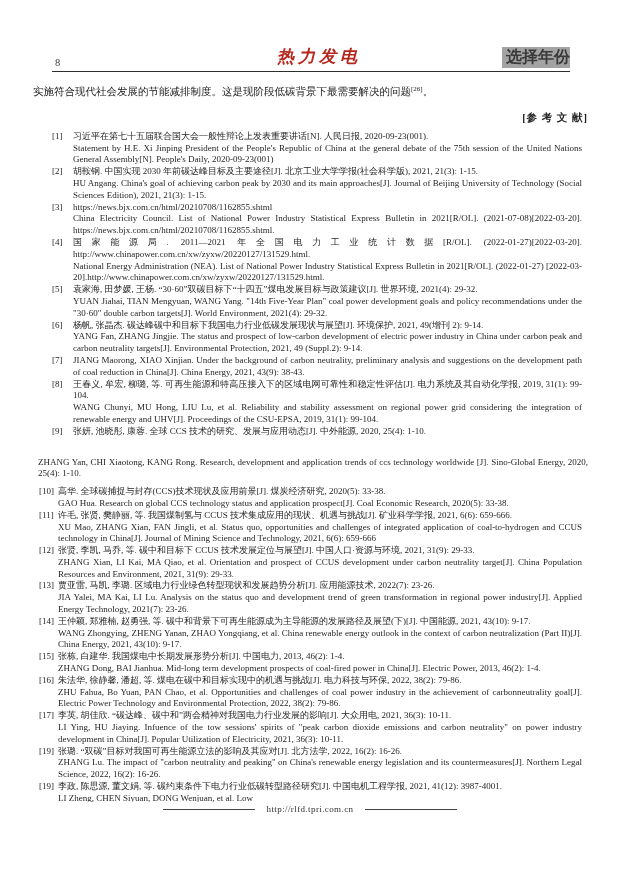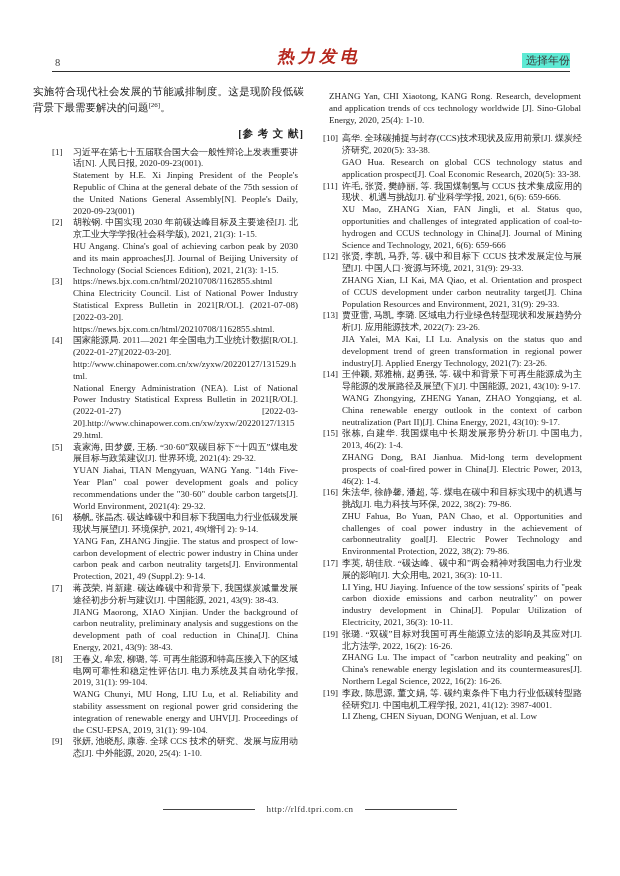--- a/index.html
+++ b/index.html
@@ -21,31 +21,32 @@
     display:flex;align-items:flex-end;justify-content:space-between;
   }
   .pnum{font-size:10.5px;color:#3a3a3a;padding-left:3px;}
   .jtitle{
     position:absolute;left:16px;right:0;text-align:center;bottom:0;
     font-size:17px;font-weight:bold;font-style:italic;
     letter-spacing:4px;
     color:#b5271d;
     font-family:"Liberation Serif","DejaVu Serif",serif;
   }
-  .hright{font-size:11px;color:#3a3a3a;position:relative;z-index:2;background:#5eead4;padding-left:4px;}
+  .hright{font-size:16px;color:#3a3a3a;position:relative;z-index:2;background:#a3a3a3;padding-left:4px;font-weight:bold;}
   .rule{
     position:absolute;top:71px;left:52px;right:50px;
     border-top:1.3px solid #2e2e2e;
   }
   
   .cols{
     position:absolute;top:84px;left:33px;right:32px;
     height:718px;
     display:flex;gap:13px;
     overflow:hidden;
+    flex-direction:column;
   }
   .col{flex:1 1 0;min-width:0;}
   .intro{
     margin:0;
     font-size:10.5px;line-height:15.8px;
     text-align:justify;text-justify:inter-character;
     color:#222;
   }
   .intro sup{font-size:7px;line-height:0;}
   .refhead{
@@ -63,21 +64,21 @@
   .left .reflist{padding-left:13px;}
   .reflist li{position:relative;padding-left:21px;margin:0;}
   .right .reflist li{padding-left:19px;}
   .refnum{position:absolute;left:0;top:0;}
   .reflist p{margin:0;word-break:break-word;overflow-wrap:anywhere;}
   .carry{
     padding-left:5px;
     font-size:9px;line-height:11.8px;
     text-align:justify;color:#262626;
   }
-  .carry p{margin:7px;}
+  .carry p{margin:0;}
   
   .ftr{
     position:absolute;top:804px;left:0;right:0;
     display:flex;align-items:center;justify-content:center;gap:12px;
   }
   .fline{width:92px;border-top:1.2px solid #444;height:0;}
   .furl{font-size:9px;letter-spacing:0.4px;color:#333;font-family:"Liberation Serif","DejaVu Serif",serif;}
 </style>
 </head>
 <body>
@@ -122,21 +123,20 @@
             <p>袁家海, 田梦媛, 王杨. “30·60”双碳目标下“十四五”煤电发展目标与政策建议[J]. 世界环境, 2021(4): 29-32.</p>
             <p>YUAN Jiahai, TIAN Mengyuan, WANG Yang. "14th Five-Year Plan" coal power development goals and policy recommendations under the "30·60" double carbon targets[J]. World Environment, 2021(4): 29-32.</p>
           </li>
           <li>
             <span class="refnum">[6]</span>
             <p>杨帆, 张晶杰. 碳达峰碳中和目标下我国电力行业低碳发展现状与展望[J]. 环境保护, 2021, 49(增刊 2): 9-14.</p>
             <p>YANG Fan, ZHANG Jingjie. The status and prospect of low-carbon development of electric power industry in China under carbon peak and carbon neutrality targets[J]. Environmental Protection, 2021, 49 (Suppl.2): 9-14.</p>
           </li>
           <li>
             <span class="refnum">[7]</span>
-            <p>蒋茂荣, 肖新建. 碳达峰碳中和背景下, 我国煤炭减量发展途径初步分析与建议[J]. 中国能源, 2021, 43(9): 38-43.</p>
             <p>JIANG Maorong, XIAO Xinjian. Under the background of carbon neutrality, preliminary analysis and suggestions on the development path of coal reduction in China[J]. China Energy, 2021, 43(9): 38-43.</p>
           </li>
           <li>
             <span class="refnum">[8]</span>
             <p>王春义, 牟宏, 柳璐, 等. 可再生能源和特高压接入下的区域电网可靠性和稳定性评估[J]. 电力系统及其自动化学报, 2019, 31(1): 99-104.</p>
             <p>WANG Chunyi, MU Hong, LIU Lu, et al. Reliability and stability assessment on regional power grid considering the integration of renewable energy and UHV[J]. Proceedings of the CSU-EPSA, 2019, 31(1): 99-104.</p>
           </li>
           <li>
             <span class="refnum">[9]</span>
             <p>张妍, 池晓彤, 康蓉. 全球 CCS 技术的研究、发展与应用动态[J]. 中外能源, 2020, 25(4): 1-10.</p>

